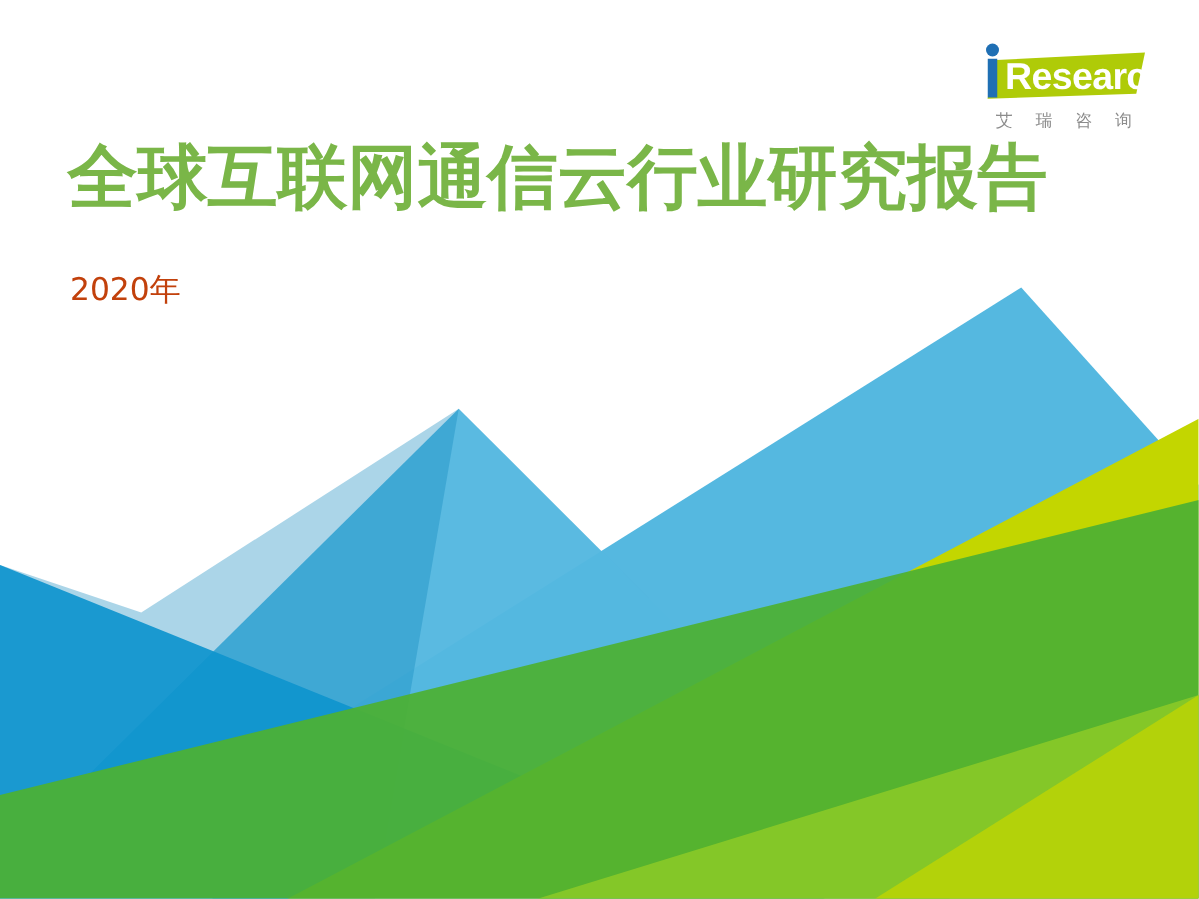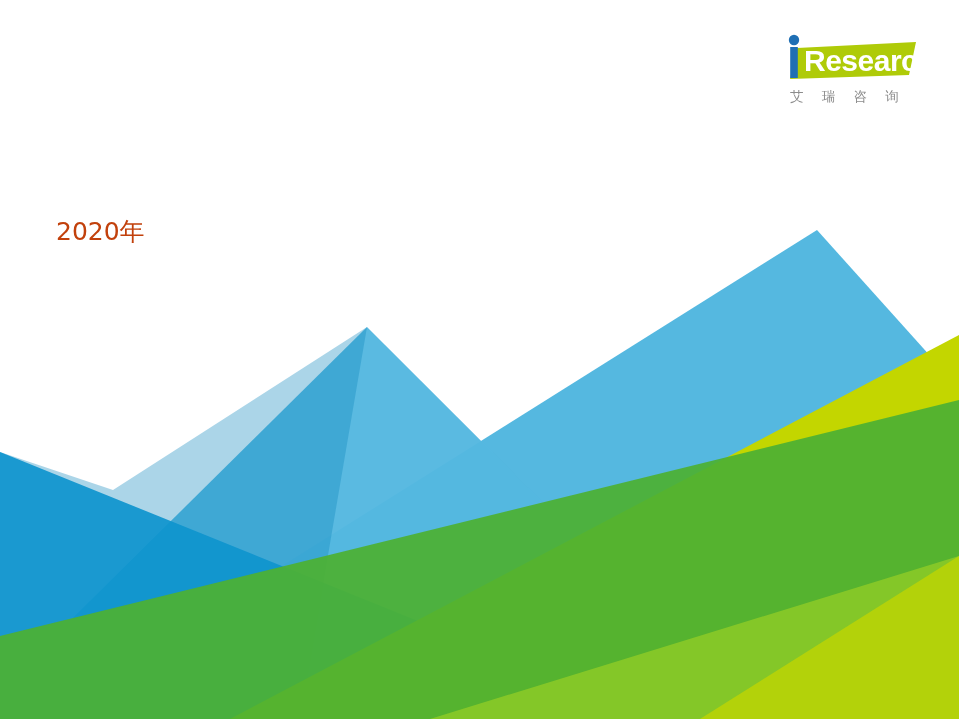--- a/index.html
+++ b/index.html
@@ -44,21 +44,21 @@
     height: 58px;
   }
   .logo-mark svg {
     display: block;
   }
   .logo-sub {
     position: absolute;
     left: 8px;
     top: 62px;
     width: 136px;
-    text-align: left;
+    text-align: center;
     font-size: 13.5px;
     letter-spacing: 7px;
     text-indent: 7px;
     color: #8c8c8c;
     font-family: "DejaVu Sans", "Liberation Sans", sans-serif;
     white-space: nowrap;
   }
 
   
   .title-main {
@@ -118,16 +118,17 @@
         <circle cx="19" cy="14" r="5.2" fill="#1F6FB4"></circle>
 
         <rect x="15.2" y="21" width="7.6" height="31" fill="#1F6FB4"></rect>
 
         <text x="29" y="45" fill="#FFFFFF" font-family="Liberation Sans, DejaVu Sans, sans-serif" font-size="30" font-weight="bold" letter-spacing="-0.5">Research</text>
       </svg>
     </div>
     <div class="logo-sub">艾 瑞 咨 询</div>
   </div>
 
+  <div class="title-main">全球互联网通信云行业研究报告</div>
 
   <div class="title-year">2020年</div>
 
 </div>
 
 </body></html>

